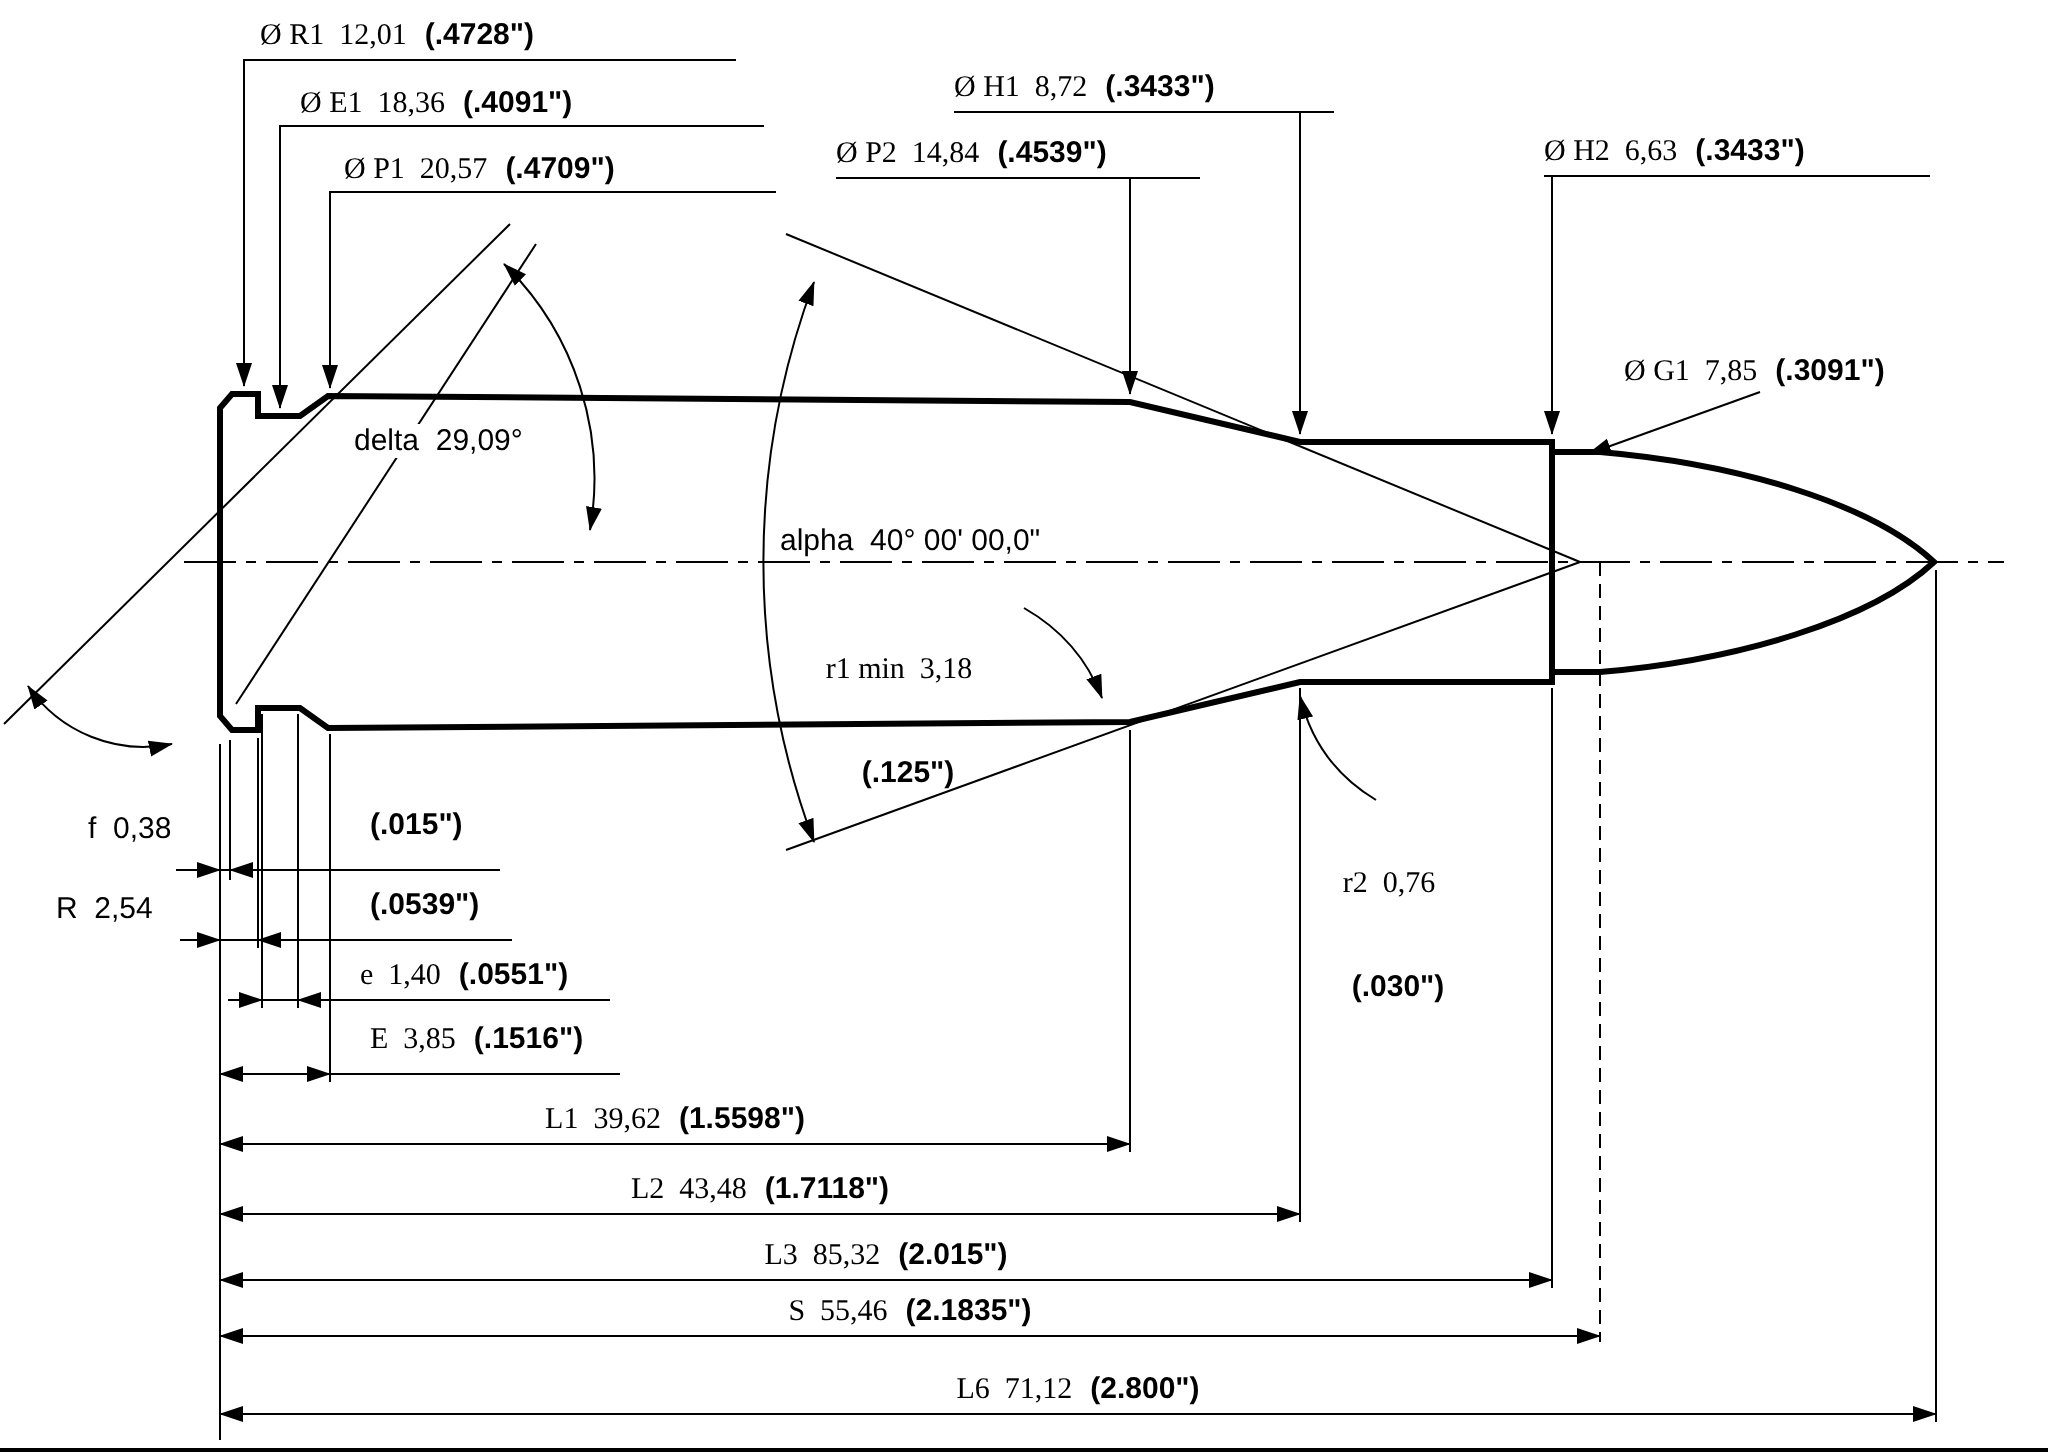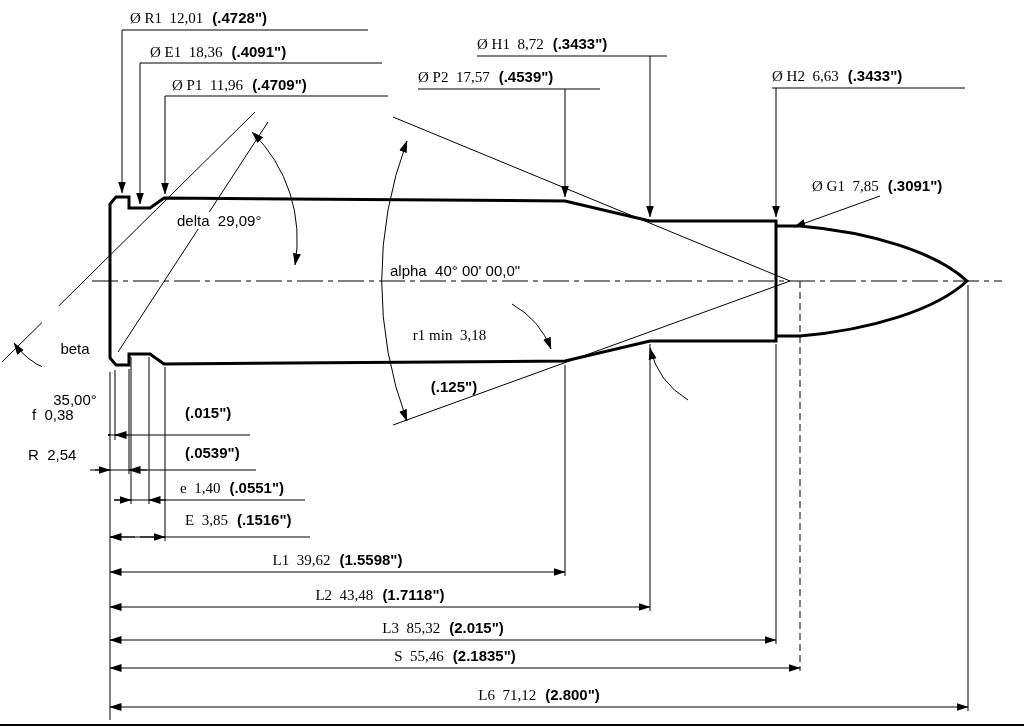--- a/index.html
+++ b/index.html
@@ -100,39 +100,39 @@
 
     <path d="M110,204 L116,197 L129,197 L129,208 L150,208 L164,198 L565,201 L650,221 L776,221
              L776,341 L650,341 L565,361 L164,364 L150,354 L129,354 L129,365 L116,365 L110,358 Z" stroke="#000" stroke-width="3" fill="none"></path>
     <path d="M776,226 L800,226 C870,232 936,252 967,281 C936,310 870,330 800,336 L776,336" stroke="#000" stroke-width="3" fill="none"></path>
 
     <path d="M0,725 L1024,725" stroke="#000" stroke-width="2"></path>
   </svg>
 
   <div class="lbl" style="left:130px;top:9px"><span class="m">Ø R1  12,01</span><span class="i">(.4728")</span></div>
   <div class="lbl" style="left:150px;top:43px"><span class="m">Ø E1  18,36</span><span class="i">(.4091")</span></div>
-  <div class="lbl" style="left:172px;top:76px"><span class="m">Ø P1  11,96</span><span class="i">(.4709")</span></div>
-  <div class="lbl" style="left:418px;top:68px"><span class="m">Ø P2  17,57</span><span class="i">(.4539")</span></div>
+  <div class="lbl" style="left:172px;top:76px"><span class="m">Ø P1  20,57</span><span class="i">(.4709")</span></div>
+  <div class="lbl" style="left:418px;top:68px"><span class="m">Ø P2  14,84</span><span class="i">(.4539")</span></div>
   <div class="lbl" style="left:477px;top:35px"><span class="m">Ø H1  8,72</span><span class="i">(.3433")</span></div>
   <div class="lbl" style="left:772px;top:67px"><span class="m">Ø H2  6,63</span><span class="i">(.3433")</span></div>
   <div class="lbl" style="left:812px;top:177px"><span class="m">Ø G1  7,85</span><span class="i">(.3091")</span></div>
 
   <div class="lbl mask" style="left:175px;top:212px"><span>delta  29,09°</span></div>
   <div class="lbl" style="left:390px;top:262px"><span>alpha  40° 00' 00,0"</span></div>
-  <div class="lbl mask two" style="left:42px;top:306px;width:62px">
-    <div>beta</div>
-    <div>35,00°</div>
-  </div>
 
   <div class="lbl two" style="left:398px;top:293px;width:112px">
     <div class="m">r1 min  3,18</div>
     <div class="i">(.125")</div>
   </div>
+  <div class="lbl two" style="left:655px;top:400px;width:88px">
+    <div class="m">r2  0,76</div>
+    <div class="i">(.030")</div>
+  </div>
 
-  <div class="lbl" style="left:32px;top:406px"><span>f  0,38</span></div>
+  <div class="lbl" style="left:44px;top:406px"><span>f  0,38</span></div>
   <div class="lbl i" style="left:185px;top:404px;font-weight:bold"><span>(.015")</span></div>
   <div class="lbl" style="left:28px;top:446px"><span>R  2,54</span></div>
   <div class="lbl" style="left:185px;top:444px;font-weight:bold"><span>(.0539")</span></div>
   <div class="lbl" style="left:180px;top:479px"><span class="m">e  1,40</span><span class="i">(.0551")</span></div>
   <div class="lbl" style="left:185px;top:511px"><span class="m">E  3,85</span><span class="i">(.1516")</span></div>
 
   <div class="lbl c" style="left:110px;top:551px;width:455px"><span class="m">L1  39,62</span><span class="i">(1.5598")</span></div>
   <div class="lbl c" style="left:110px;top:586px;width:540px"><span class="m">L2  43,48</span><span class="i">(1.7118")</span></div>
   <div class="lbl c" style="left:110px;top:619px;width:666px"><span class="m">L3  85,32</span><span class="i">(2.015")</span></div>
   <div class="lbl c" style="left:110px;top:647px;width:690px"><span class="m">S  55,46</span><span class="i">(2.1835")</span></div>

